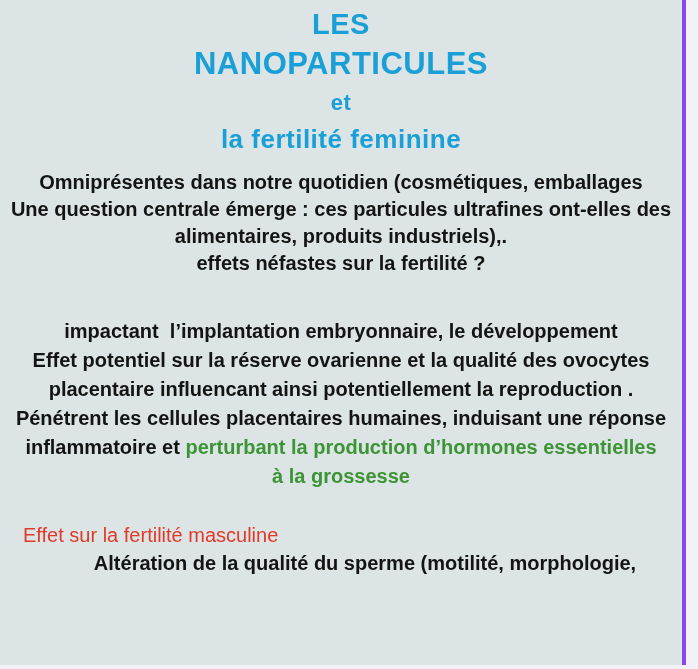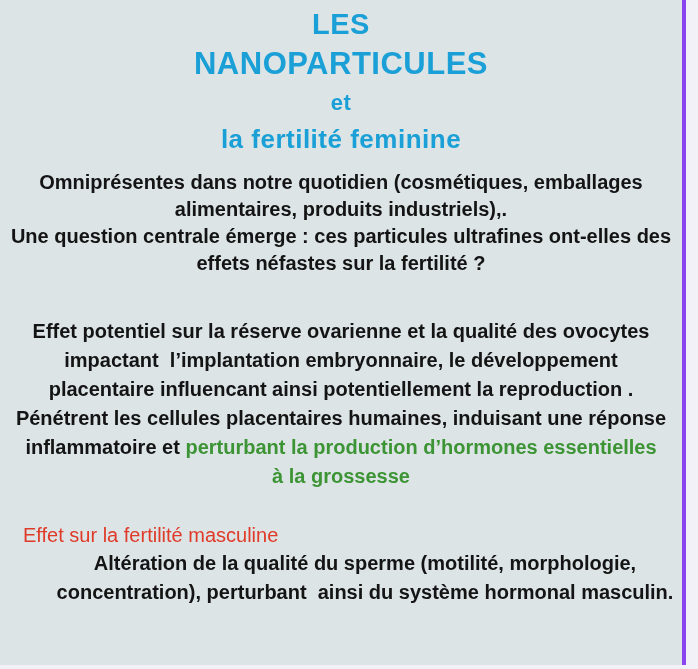--- a/index.html
+++ b/index.html
@@ -63,38 +63,37 @@
 
     <div class="title-block">
       <div class="line title-l1">LES</div>
       <div class="line title-l2">NANOPARTICULES</div>
       <div class="line title-l3">et</div>
       <div class="line title-l4">la fertilité feminine</div>
     </div>
 
     <div class="para para-intro">
       <div class="line">Omniprésentes dans notre quotidien (cosmétiques, emballages</div>
+      <div class="line">Une question centrale émerge : ces particules ultrafines ont-elles des</div>
       <div class="line">alimentaires, produits industriels),.</div>
-      <div class="line">Une question centrale émerge : ces particules ultrafines ont-elles des</div>
       <div class="line">effets néfastes sur la fertilité ?</div>
     </div>
 
     <div class="para para-ovarian">
+      <div class="line">impactant  l’implantation embryonnaire, le développement</div>
       <div class="line">Effet potentiel sur la réserve ovarienne et la qualité des ovocytes</div>
-      <div class="line">impactant  l’implantation embryonnaire, le développement</div>
       <div class="line">placentaire influencant ainsi potentiellement la reproduction .</div>
     </div>
 
     <div class="para para-placental">
       <div class="line">Pénétrent les cellules placentaires humaines, induisant une réponse</div>
       <div class="line"><span class="line">inflammatoire et </span><span class="line green">perturbant la production d’hormones essentielles</span></div>
       <div class="line green">à la grossesse</div>
     </div>
 
     <div class="red-heading">Effet sur la fertilité masculine</div>
 
     <div class="para para-male">
       <div class="line">Altération de la qualité du sperme (motilité, morphologie,</div>
-      <div class="line">concentration), perturbant  ainsi du système hormonal masculin.</div>
     </div>
 
   </div>
 </div>
 
 </body></html>

